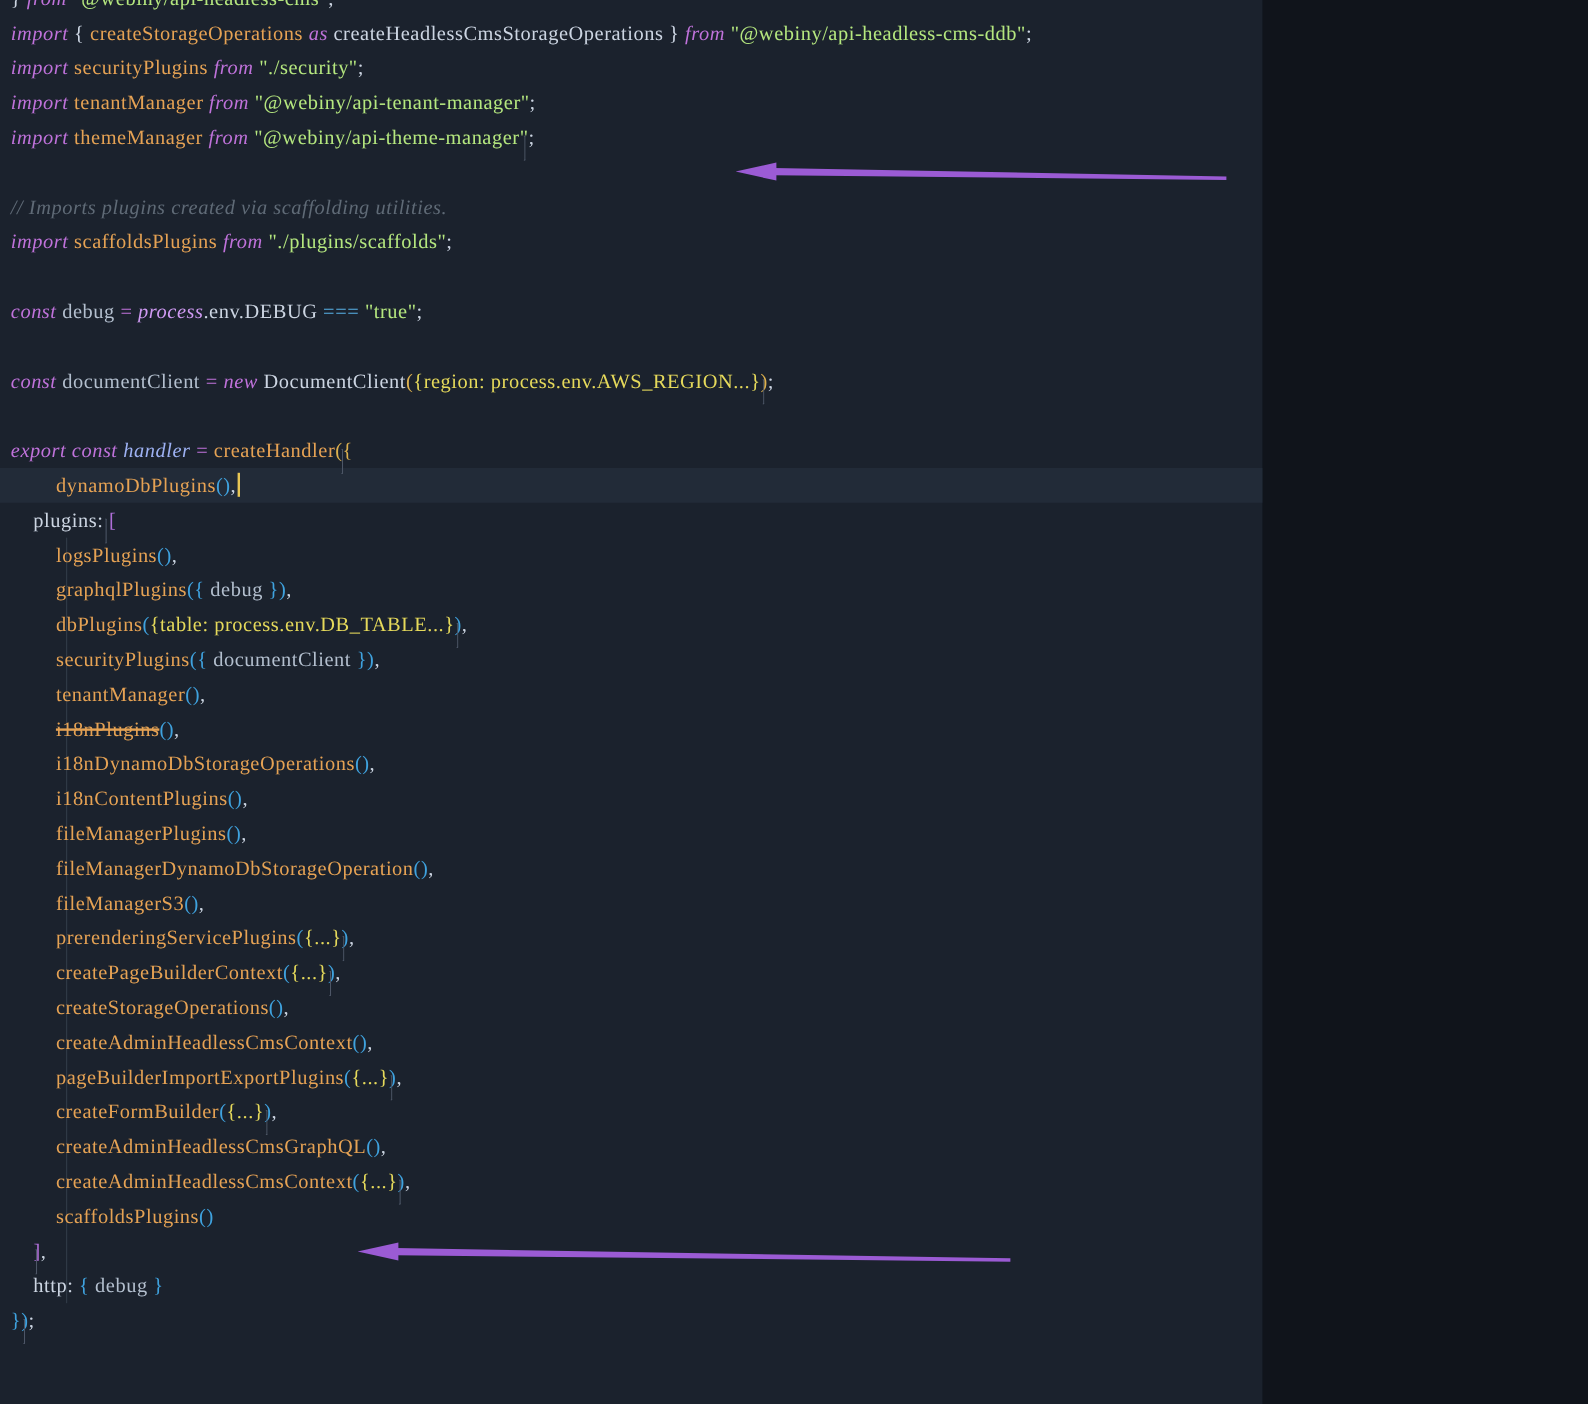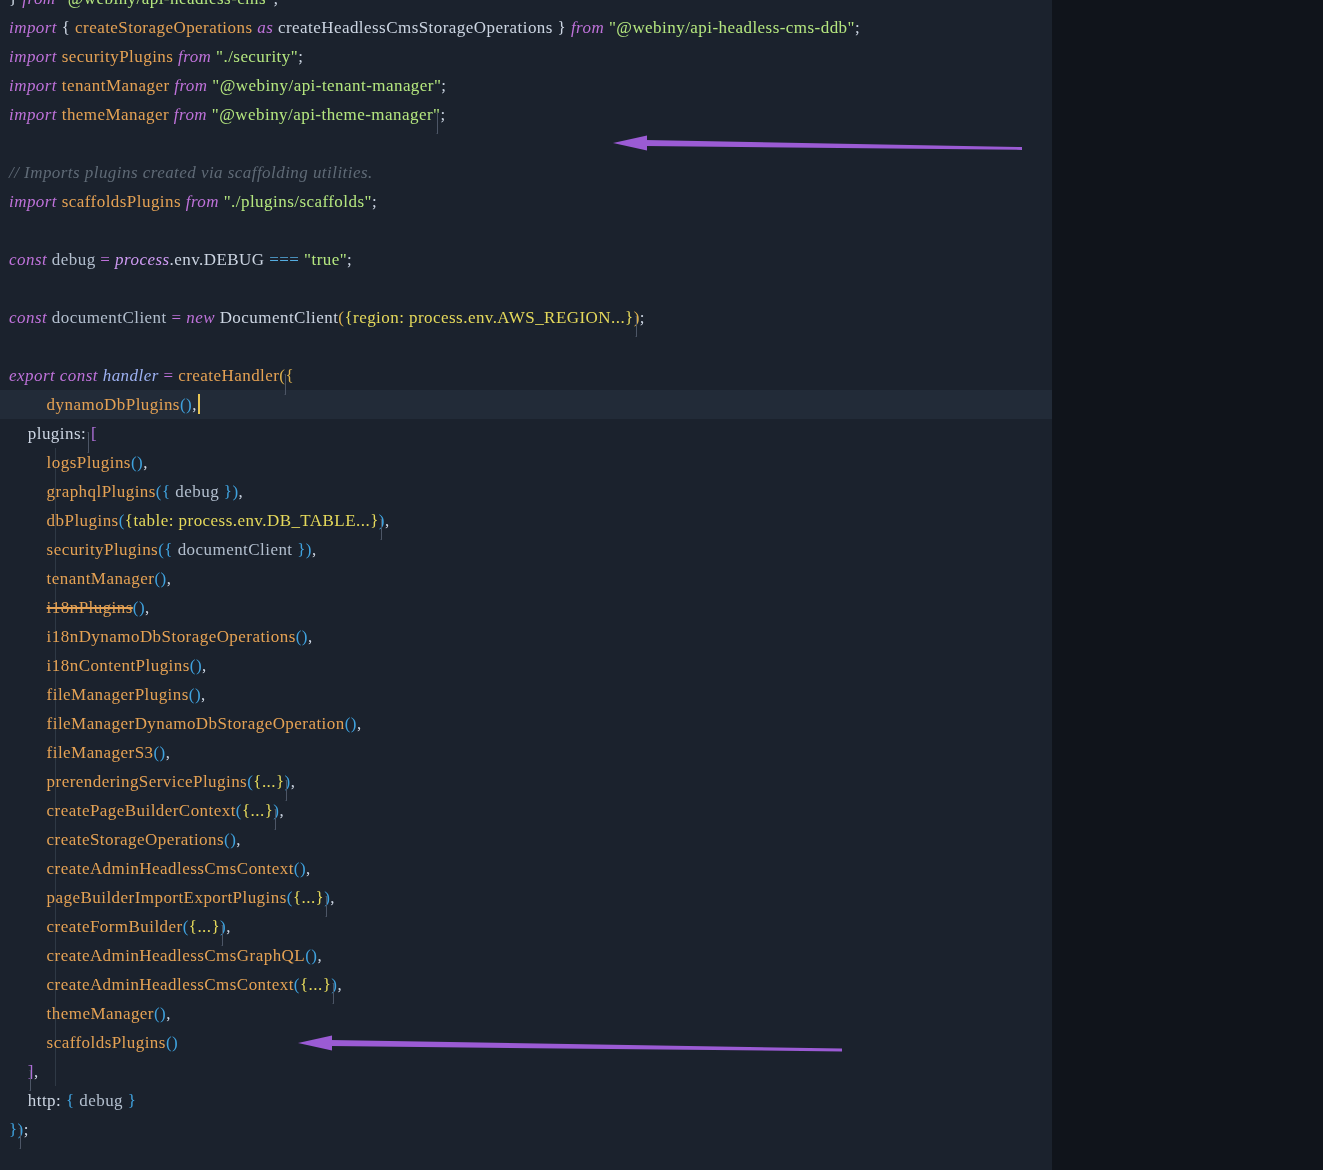--- a/index.html
+++ b/index.html
@@ -104,21 +104,20 @@
       <div class="line"><span class="tk-txt">        </span><span class="tk-id">fileManagerDynamoDbStorageOperation</span><span class="tk-b3">()</span><span class="tk-txt">,</span></div>
       <div class="line"><span class="tk-txt">        </span><span class="tk-id">fileManagerS3</span><span class="tk-b3">()</span><span class="tk-txt">,</span></div>
       <div class="line"><span class="tk-txt">        </span><span class="tk-id">prerenderingServicePlugins</span><span class="tk-b3">(</span><span class="tk-fold">{...}</span><span class="tk-b3">)</span><span class="tk-txt">,</span><span class="fold-marker"></span></div>
       <div class="line"><span class="tk-txt">        </span><span class="tk-id">createPageBuilderContext</span><span class="tk-b3">(</span><span class="tk-fold">{...}</span><span class="tk-b3">)</span><span class="tk-txt">,</span><span class="fold-marker"></span></div>
       <div class="line"><span class="tk-txt">        </span><span class="tk-id">createStorageOperations</span><span class="tk-b3">()</span><span class="tk-txt">,</span></div>
       <div class="line"><span class="tk-txt">        </span><span class="tk-id">createAdminHeadlessCmsContext</span><span class="tk-b3">()</span><span class="tk-txt">,</span></div>
       <div class="line"><span class="tk-txt">        </span><span class="tk-id">pageBuilderImportExportPlugins</span><span class="tk-b3">(</span><span class="tk-fold">{...}</span><span class="tk-b3">)</span><span class="tk-txt">,</span><span class="fold-marker"></span></div>
       <div class="line"><span class="tk-txt">        </span><span class="tk-id">createFormBuilder</span><span class="tk-b3">(</span><span class="tk-fold">{...}</span><span class="tk-b3">)</span><span class="tk-txt">,</span><span class="fold-marker"></span></div>
       <div class="line"><span class="tk-txt">        </span><span class="tk-id">createAdminHeadlessCmsGraphQL</span><span class="tk-b3">()</span><span class="tk-txt">,</span></div>
       <div class="line"><span class="tk-txt">        </span><span class="tk-id">createAdminHeadlessCmsContext</span><span class="tk-b3">(</span><span class="tk-fold">{...}</span><span class="tk-b3">)</span><span class="tk-txt">,</span><span class="fold-marker"></span></div>
-      <div class="line"><span class="tk-txt">        </span><span class="tk-id">themeManager</span><span class="tk-b3">()</span><span class="tk-txt">,</span></div>
       <div class="line"><span class="tk-txt">        </span><span class="tk-id">scaffoldsPlugins</span><span class="tk-b3">()</span></div>
       <div class="line"><span class="tk-txt">    </span><span class="tk-b2">]</span><span class="tk-txt">,</span><span class="fold-marker"></span></div>
       <div class="line"><span class="tk-txt">    http: </span><span class="tk-b3">{</span><span class="tk-txt"> </span><span class="tk-var">debug</span><span class="tk-txt"> </span><span class="tk-b3">}</span></div>
       <div class="line"><span class="tk-b3">})</span><span class="tk-txt">;</span><span class="fold-marker"></span></div>
     </div>
 <svg width="410" height="24" class="anno" style="left: 613px; top: 134px;">
       <polygon points="0,9 34,1.5 34,16.5" fill="#9b5bd4"></polygon>
       <polygon points="32,6 409,13.1 409,15.9 32,12" fill="#9b5bd4"></polygon>
     </svg>
     <svg width="545" height="24" class="anno" style="left: 298px; top: 1034px;">

